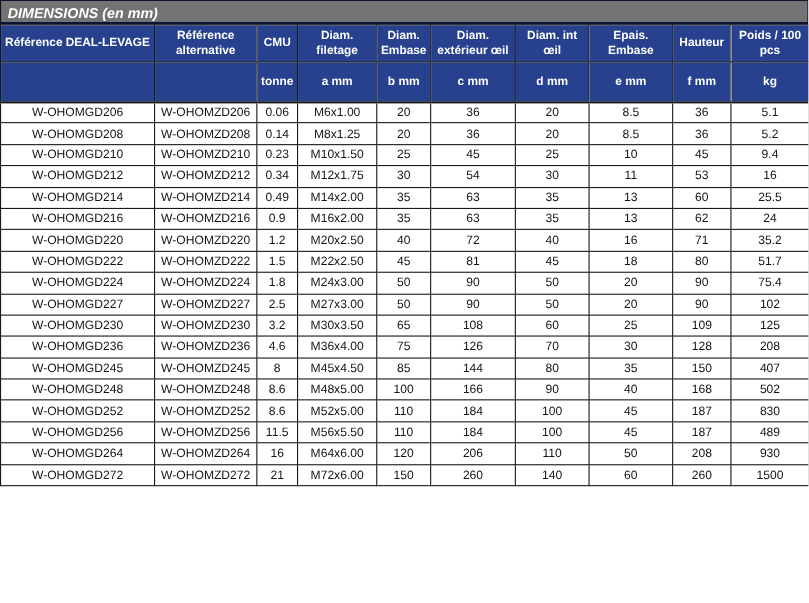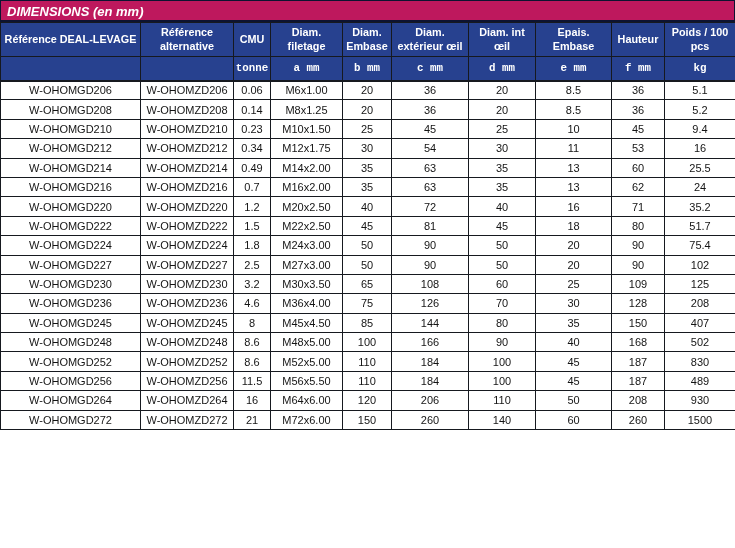--- a/index.html
+++ b/index.html
@@ -8,21 +8,21 @@
     height: 548px;
     box-sizing: border-box;
     font-family: "Liberation Sans", sans-serif;
     background: #ffffff;
     overflow: hidden;
   }
   .title-bar {
     box-sizing: border-box;
     width: 735px;
     height: 22px;
-    background: #be185d;
+    background: #737373;
     color: #ffffff;
     font-weight: bold;
     font-style: italic;
     font-size: 13px;
     line-height: 19px;
     padding: 1px 6px 0 6px;
     border: 1px solid #0d1330;
     border-bottom: 2px solid #0d1330;
   }
   table.dims {
@@ -39,21 +39,21 @@
     padding: 0 1px;
   }
   thead th {
     background: #27418f;
     color: #ffffff;
     font-weight: bold;
     font-size: 10.8px;
     line-height: 1.25;
   }
   tr.hdr-main th { height: 34px; }
-  tr.hdr-units th { height: 24px; border-bottom: 2px solid #16191f; font-family: Liberation Mono, monospace; }
+  tr.hdr-units th { height: 36px; border-bottom: 2px solid #16191f; }
   tbody td {
     height: 19.4px;
     font-size: 11px;
     color: #141414;
     background: #ffffff;
     border-bottom-width: 2px;
     white-space: nowrap;
   }
 </style>
 </head>
@@ -157,21 +157,21 @@
           <td>35</td>
           <td>63</td>
           <td>35</td>
           <td>13</td>
           <td>60</td>
           <td>25.5</td>
         </tr>
         <tr>
           <td>W-OHOMGD216</td>
           <td>W-OHOMZD216</td>
-          <td>0.7</td>
+          <td>0.9</td>
           <td>M16x2.00</td>
           <td>35</td>
           <td>63</td>
           <td>35</td>
           <td>13</td>
           <td>62</td>
           <td>24</td>
         </tr>
         <tr>
           <td>W-OHOMGD220</td>

